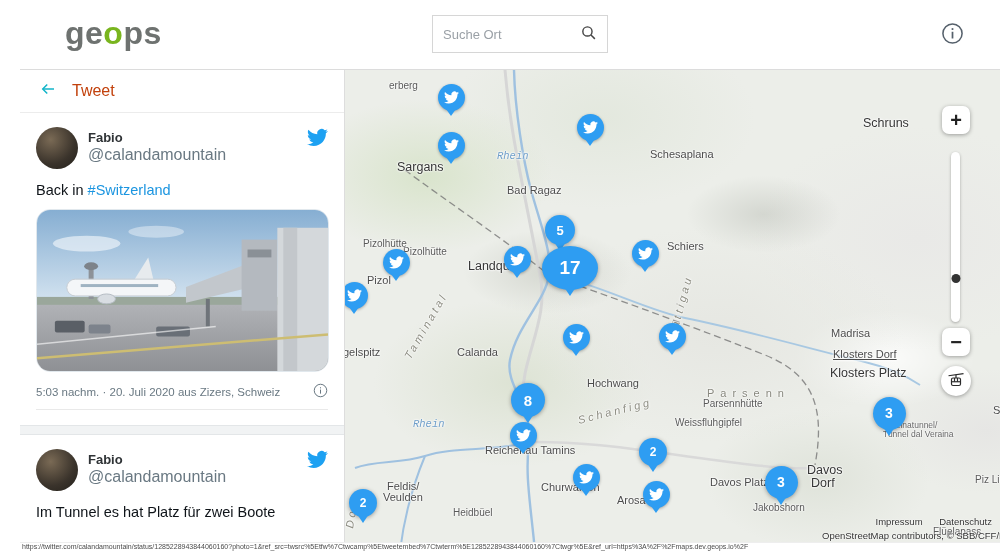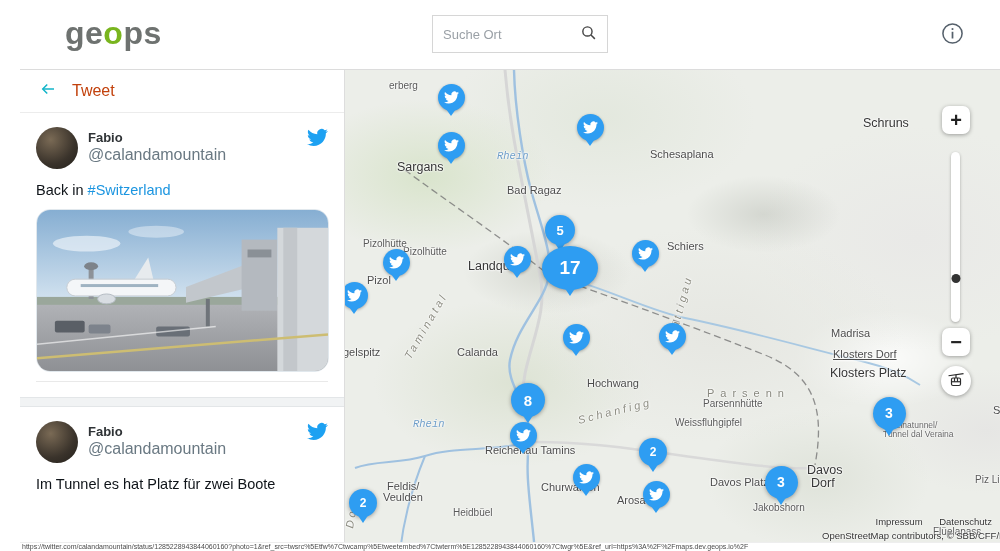--- a/index.html
+++ b/index.html
@@ -189,20 +189,31 @@
           <rect x="242" y="18" width="51" height="145" fill="#d4d8db"></rect>
           <rect x="248" y="18" width="14" height="145" fill="#c3c7cb"></rect>
           <rect x="212" y="40" width="24" height="8" fill="#8a9096"></rect>
           <rect x="170" y="90" width="4" height="28" fill="#6f747a"></rect>
           <rect x="18" y="112" width="30" height="12" rx="2" fill="#5a5f66"></rect>
           <rect x="52" y="116" width="22" height="9" rx="2" fill="#7d838c"></rect>
           <rect x="120" y="118" width="34" height="10" rx="2" fill="#696f77"></rect>
           <path d="M0 150 L293 126" stroke="#cdbd72" stroke-width="2.5" fill="none"></path>
           <path d="M0 136 L180 118" stroke="#ffffff" stroke-width="1.5" opacity=".6" fill="none"></path>
         </svg>
+      </div>
+      <div class="tmeta">
+        <span>5:03 nachm. · 20. Juli 2020 aus Zizers, Schweiz</span>
+        <span class="spacer"></span>
+        <span>
+          <svg viewBox="0 0 24 24">
+              <circle cx="12" cy="12" r="10"></circle>
+              <rect x="11.2" y="10.5" width="1.6" height="6.5"></rect>
+              <rect x="11.2" y="6.8" width="1.6" height="1.8"></rect>
+            </svg>
+        </span>
       </div>
       <div class="tdiv"></div>
     </article>
 
     <div class="sep"></div>
 
     <article class="tweet">
       <div class="trow">
         <div class="avatar"></div>
         <div class="tid">

